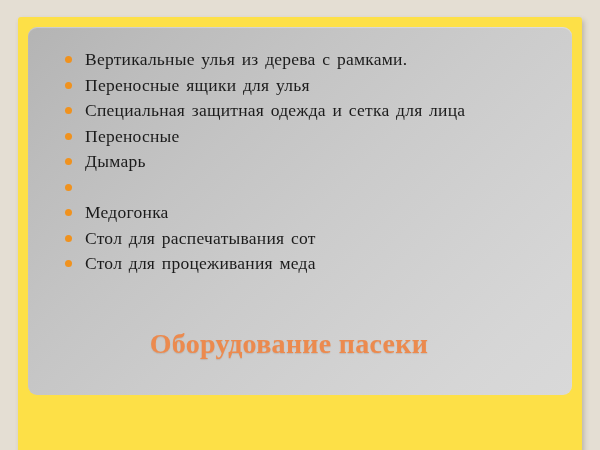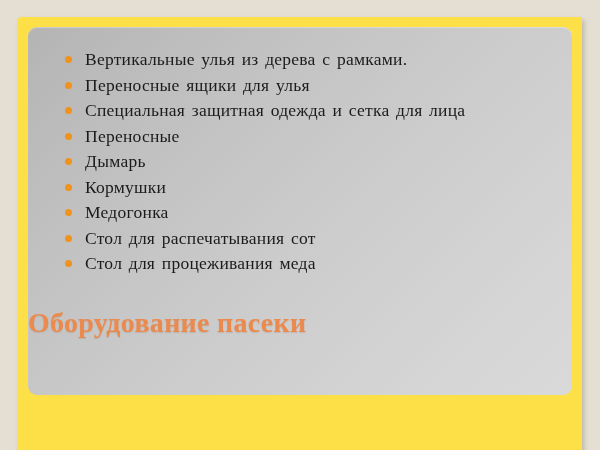--- a/index.html
+++ b/index.html
@@ -90,22 +90,22 @@
     color: #1b1b1b;
     letter-spacing: 0.25px;
     word-spacing: 2px;
   }
 
   
   .slide-title {
     position: absolute;
     left: 0;
     right: 22px;
-    top: 280px;
-    text-align: left;
+    top: 301px;
+    text-align: center;
     font-family: "Liberation Serif", "DejaVu Serif", serif;
     font-size: 28px;
     font-weight: bold;
     color: #ec8a4e;
     letter-spacing: 0.3px;
     text-shadow: 0 1px 1px rgba(120,90,60,0.18);
   }
 
   
   .footer-strip {
@@ -148,21 +148,20 @@
         </li>
 
         <li class="bullet-item">
           <span class="bullet-dot"></span>
           <span class="bullet-text">Дымарь</span>
         </li>
 
 
         <li class="bullet-item">
           <span class="bullet-dot"></span>
-          <span class="bullet-text">Кормушки</span>
         </li>
 
         <li class="bullet-item">
           <span class="bullet-dot"></span>
           <span class="bullet-text">Медогонка</span>
         </li>
 
         <li class="bullet-item">
           <span class="bullet-dot"></span>
           <span class="bullet-text">Стол для распечатывания сот</span>

